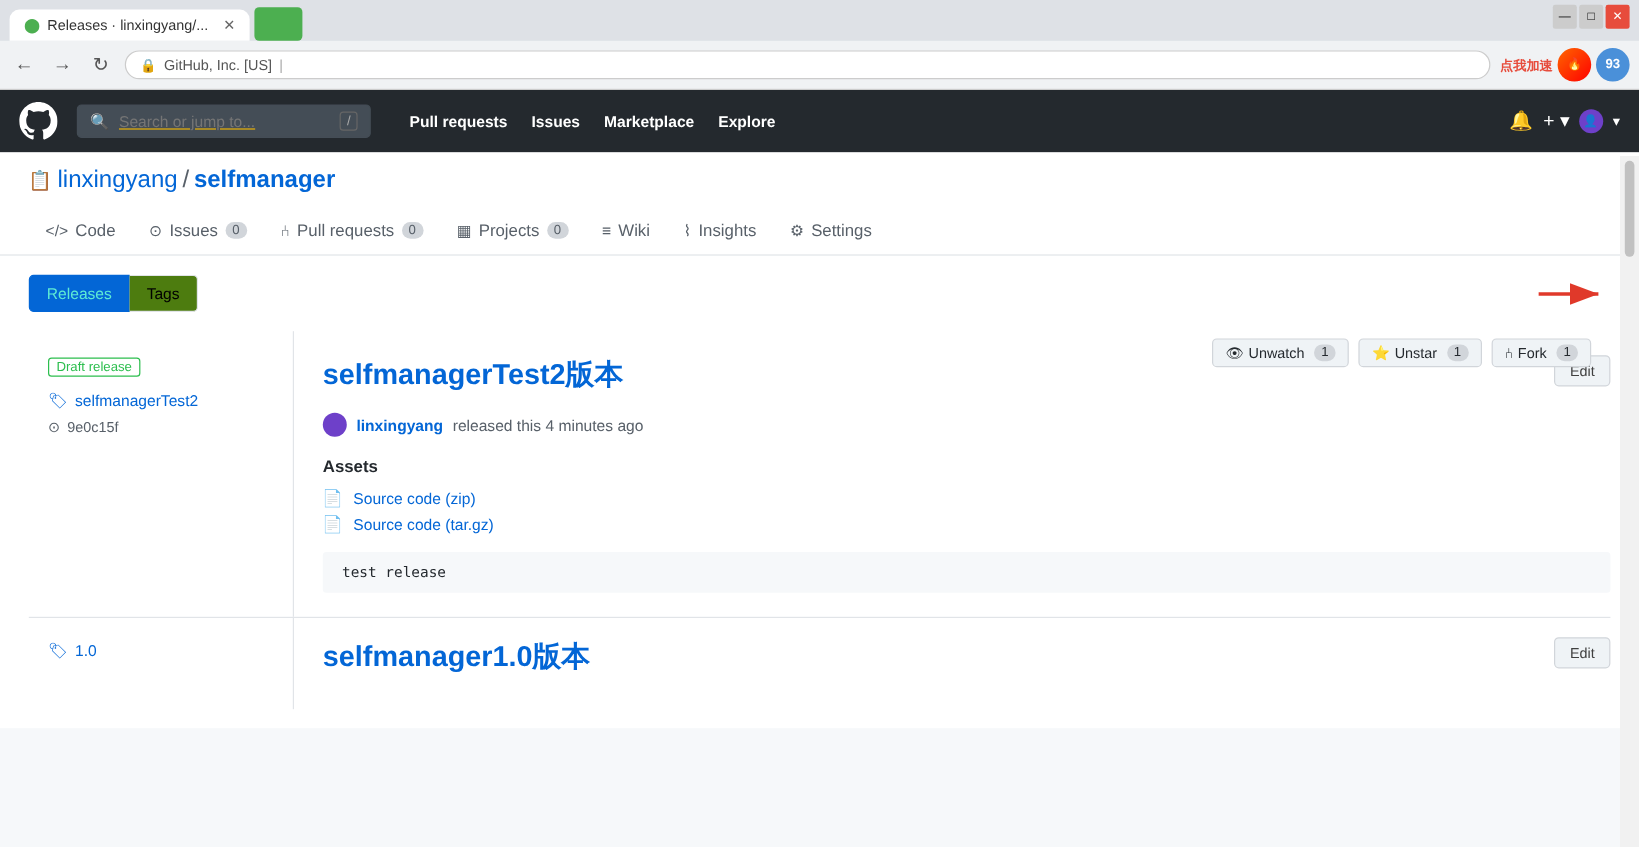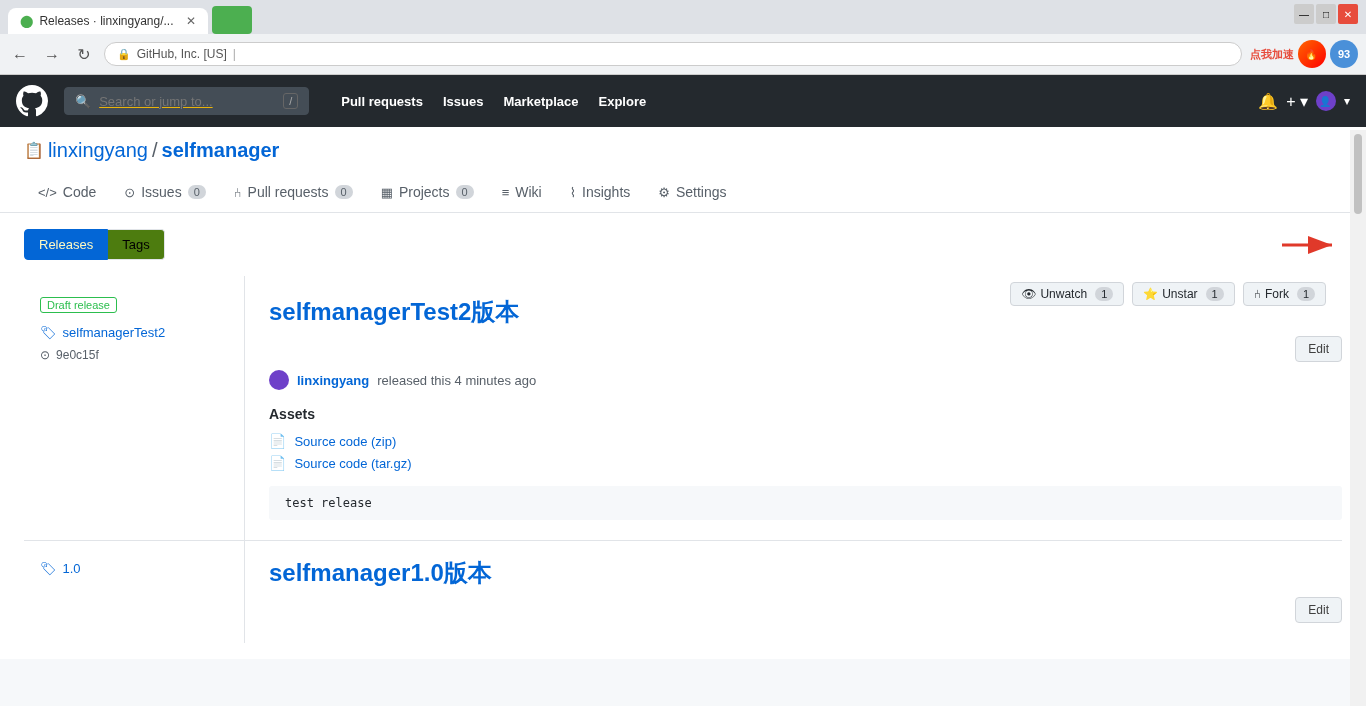--- a/index.html
+++ b/index.html
@@ -41,21 +41,21 @@
     .repo-action-btn .count { background: #d1d5da; border-radius: 20px; padding: 1px 6px; font-size: 11px; margin-left: 4px; }
     .repo-tabs { display: flex; gap: 0; }
     .repo-tab { display: flex; align-items: center; gap: 6px; padding: 10px 14px; font-size: 14px; color: #586069; text-decoration: none; border-bottom: 2px solid transparent; cursor: pointer; }
     .repo-tab .tab-count { background: #d1d5da; border-radius: 20px; padding: 1px 6px; font-size: 11px; }
     .tab-icon { font-size: 13px; }
     .releases-toolbar { display: flex; align-items: center; justify-content: space-between; margin-bottom: 16px; }
     .release-type-btns { display: flex; gap: 0; }
     .release-type-btn { padding: 7px 14px; border: 1px solid #e1e4e8; font-size: 13px; cursor: pointer; background: #4d7c0f; }
     .release-type-btn:first-child { border-radius: 4px 0 0 4px; }
     .release-type-btn:last-child { border-radius: 0 4px 4px 0; border-left: none; }
-    .release-type-btn.active { background: #0366d6; color: #fef9c3; border-color: #0366d6; }
+    .release-type-btn.active { background: #0366d6; color: #5eead4; border-color: #0366d6; }
     .draft-btn { padding: 7px 14px; background: #eff3f6; border: 1px solid #d1d5da; border-radius: 4px; font-size: 13px; color: #24292e; cursor: pointer; }
 
     
     .releases-layout { display: flex; gap: 0; }
     .releases-sidebar { width: 220px; padding: 20px 16px; flex-shrink: 0; }
     .sidebar-tag { display: flex; align-items: center; gap: 6px; font-size: 13px; color: #0366d6; margin-bottom: 8px; }
     .sidebar-commit { display: flex; align-items: center; gap: 6px; font-size: 12px; color: #586069; }
     .latest-badge { display: inline-block; border: 1px solid #2cbe4e; border-radius: 3px; color: #2cbe4e; font-size: 11px; padding: 1px 6px; margin-bottom: 12px; }
 
     .releases-main { flex: 1; padding: 20px 0; border-left: 1px solid #e1e4e8; padding-left: 24px; }
@@ -232,21 +232,21 @@
         <span>🏷</span>
         <span>selfmanagerTest2</span>
       </div>
       <div class="sidebar-commit">
         <span>⊙</span>
         <span>9e0c15f</span>
       </div>
     </div>
 
     <div class="releases-main">
-      <div style="display:flex; align-items:flex-start; justify-content:space-between; margin-bottom:8px;flex-direction:column;">
+      <div style="display:flex; align-items:flex-start; justify-content:space-between; margin-bottom:8px;">
         <a class="release-title">selfmanagerTest2版本</a>
         <button class="edit-btn">Edit</button>
       </div>
       <div class="release-meta">
         <div class="release-avatar"></div>
         <span class="release-author">linxingyang</span>
         <span class="release-time">released this 4 minutes ago</span>
       </div>
 
       <div class="assets-section">
@@ -268,21 +268,21 @@
   <div class="divider"></div>
 
   <div class="releases-layout" style="margin-top:0;">
     <div class="releases-sidebar">
       <div class="sidebar-tag">
         <span>🏷</span>
         <span>1.0</span>
       </div>
     </div>
     <div class="releases-main" style="padding-top:16px;">
-      <div style="display:flex; align-items:flex-start; justify-content:center;flex-direction:column;">
+      <div style="display:flex; align-items:flex-start; justify-content:center;">
         <a class="release-title">selfmanager1.0版本</a>
         <button class="edit-btn">Edit</button>
       </div>
     </div>
   </div>
 </div>
 
 <div class="scrollbar-area">
   <div class="scrollbar-thumb"></div>
 </div>

